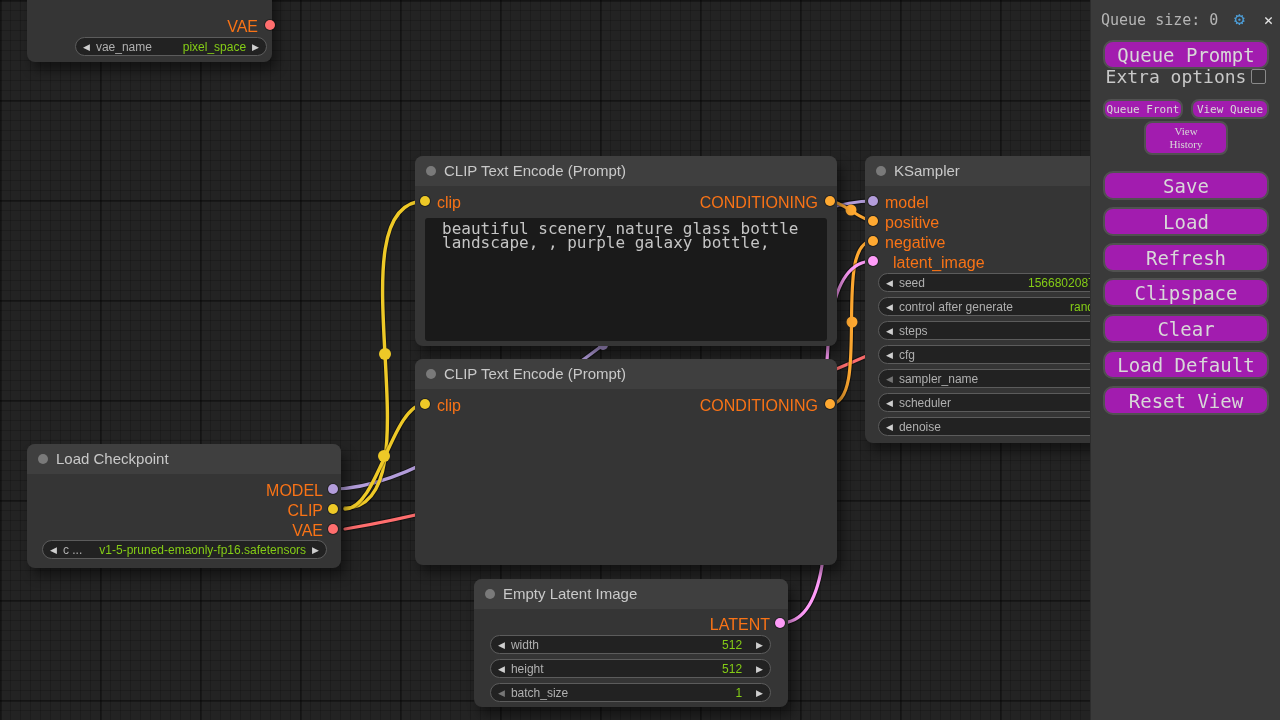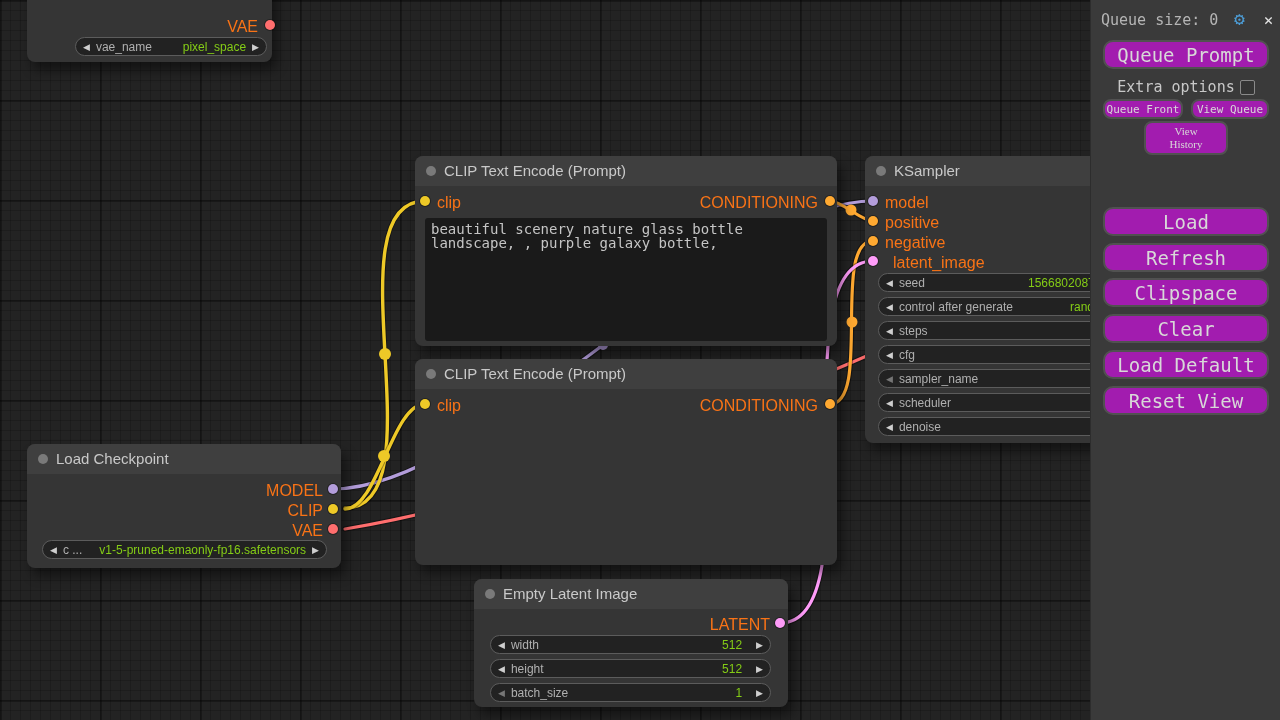--- a/index.html
+++ b/index.html
@@ -25,35 +25,35 @@
   .slab.r{text-align:right;}
   .widget{position:absolute;height:19px;background:#222;border:1px solid #5c5c5c;border-radius:10px;
           display:flex;align-items:center;font-size:12px;color:#b0b0b0;box-sizing:border-box;
           padding:0 7px;overflow:hidden;}
   .warr{font-size:9px;color:#cfcfcf;flex:0 0 auto;}
   .warr.dim{color:#767676;}
   .wlab{margin-left:6px;white-space:nowrap;flex:0 0 auto;}
   .wval{margin-left:auto;margin-right:6px;color:#84cc16;white-space:nowrap;}
   .wval.abs{position:absolute;margin:0;}
   .ta{position:absolute;background:#1a1a1a;border-radius:3px;
-      font-family:"DejaVu Sans Mono",monospace;font-size:14px;line-height:14px;color:#c5c5c5;
-      padding:4px 6px;box-sizing:border-box;white-space:pre-wrap;word-break:break-word;}
+      font-family:"DejaVu Sans Mono",monospace;font-size:16px;line-height:14px;color:#c5c5c5;
+      padding:4px 17px;box-sizing:border-box;white-space:pre-wrap;word-break:break-word;}
   
   .menu{position:absolute;left:1090px;top:0;width:190px;height:720px;background:#3a3a3a;z-index:10;
         border-left:1px solid #2d2d2d;font-family:"DejaVu Sans Mono",monospace;color:#cfcfcf;}
   .qrow{position:absolute;left:10px;top:11px;width:172px;height:20px;font-size:15px;color:#b5b5b5;}
   .gear{position:absolute;left:133px;top:-3px;font-size:18px;color:#4d9ed8;cursor:pointer;}
   .xbtn{position:absolute;left:163px;top:0px;font-size:15px;color:#e6e6e6;font-weight:bold;cursor:pointer;}
   .mbtn{position:absolute;background:#a21caf;border:2px solid #515151;border-radius:10px;color:#d8d8d8;
         font-family:"DejaVu Sans Mono",monospace;display:flex;align-items:center;justify-content:center;
         cursor:pointer;box-sizing:border-box;text-align:center;}
   .big{left:12px;width:166px;height:29px;font-size:19px;}
   .qp{left:12px;top:40px;width:166px;height:29px;font-size:19px;}
-  .xopt{position:absolute;left:0;top:79px;width:190px;height:16px;display:flex;align-items:center;
-        justify-content:center;font-size:15px;color:#c8c8c8;}
+  .xopt{position:absolute;left:0;top:68px;width:190px;height:16px;display:flex;align-items:center;
+        justify-content:center;font-size:18px;color:#c8c8c8;}
   .cb{width:13px;height:13px;border:1px solid #8a8a8a;border-radius:2px;background:#353535;margin-left:5px;cursor:pointer;}
   .sm{border-radius:8px;font-size:11px;height:20px;}
 </style>
 </head>
 <body>
 
 <svg id="wires" width="1280" height="720">
   <g fill="none" stroke-linecap="round">
 
     <path d="M333,489 C486,489 720,201 873,201" stroke="rgba(0,0,0,.35)" stroke-width="5.5"></path>
@@ -217,19 +217,20 @@
     <span class="xbtn">✕</span>
   </div>
   <div class="mbtn qp">Queue Prompt</div>
   <div class="xopt">
     <span>Extra options</span>
     <span class="cb"></span>
   </div>
   <div class="mbtn sm" style="left:12px;top:99px;width:80px;">Queue Front</div>
   <div class="mbtn sm" style="left:100px;top:99px;width:78px;">View Queue</div>
   <div class="mbtn sm" style="left:53px;top:121px;width:84px;height:34px;line-height:13px;padding:2px 14px;font-family:Liberation Serif, serif;">View History</div>
+  <div class="mbtn big" style="top:171px;">Save</div>
   <div class="mbtn big" style="top:207px;">Load</div>
   <div class="mbtn big" style="top:243px;">Refresh</div>
   <div class="mbtn big" style="top:278px;">Clipspace</div>
   <div class="mbtn big" style="top:350px;">Load Default</div>
   <div class="mbtn big" style="top:314px;">Clear</div>
   <div class="mbtn big" style="top:386px;">Reset View</div>
 </div>
 
 </body></html>

